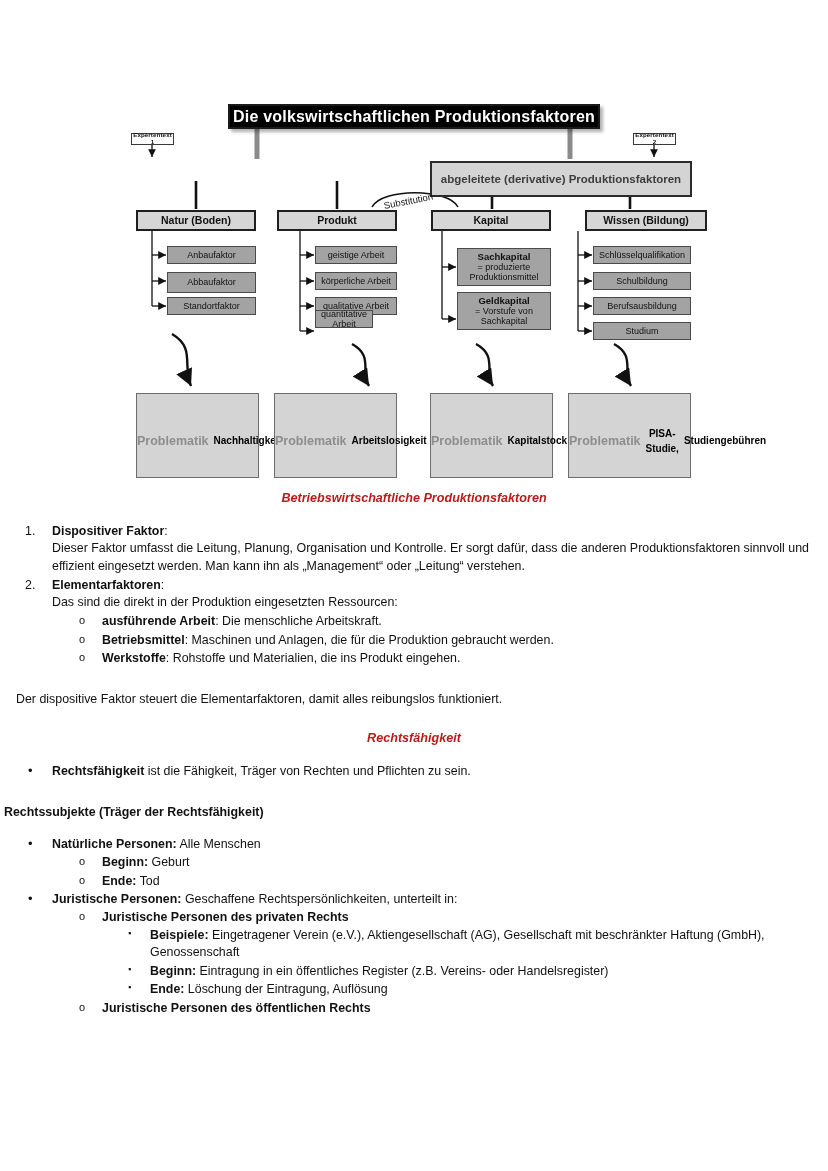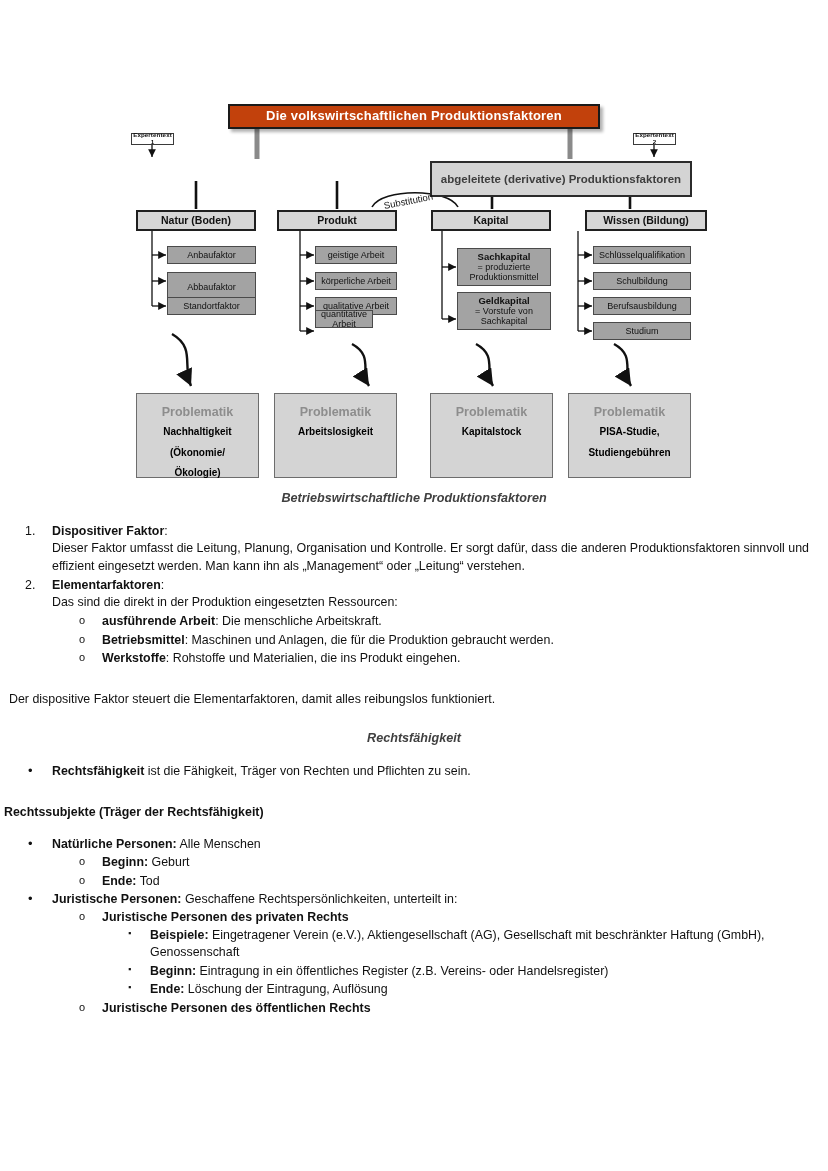--- a/index.html
+++ b/index.html
@@ -14,22 +14,22 @@
   .dg-svg{position:absolute;left:0;top:0;}
 
   .nbox{
     position:absolute;box-sizing:border-box;
     display:flex;align-items:center;justify-content:center;
     text-align:center;line-height:1.12;
   }
 
   
   .title-bar{
-    background:#c2410c;border:2px solid #1a1a1a;color:#ffffff;
-    font-weight:bold;font-size:13px;letter-spacing:.2px;
+    background:#000000;border:2px solid #1a1a1a;color:#ffffff;
+    font-weight:bold;font-size:16px;letter-spacing:.2px;
     box-shadow:3px 3px 3px rgba(0,0,0,.30);
   }
 
   
   .lvl2{
     background:#d4d4d4;border:2px solid #2b2b2b;color:#3d3d3d;
     font-weight:bold;font-size:11.5px;
   }
 
   
@@ -48,39 +48,39 @@
   .leaf{
     background:#a3a3a3;border:1px solid #4a4a4a;color:#111;
     font-size:9px;font-weight:normal;
   }
   .leaf.kap{flex-direction:column;font-size:9px;}
   .leaf.kap b{font-size:9.5px;font-weight:bold;display:block;}
 
   
   .prob{
     background:#d4d4d4;border:1px solid #6d6d6d;
-    flex-direction:column;justify-content:flex-start;
+    flex-direction:row;justify-content:flex-start;
     padding-top:11px;gap:5px;
   }
   .prob .p-title{color:#8d8d8d;font-size:12.5px;font-weight:bold;}
   .prob .p-sub{color:#000;font-size:10px;font-weight:bold;line-height:1.55;}
 
   .sublabel{
     position:absolute;font-size:9.5px;color:#111;
     transform:rotate(-11deg);transform-origin:left bottom;
     white-space:nowrap;
   }
 
   
   .body-text{
     position:absolute;left:0;top:490px;width:828px;
     font-size:12.4px;line-height:1.42;color:#111;
   }
   .h-blue{
-    color:#404040;font-style:italic;font-weight:bold;
+    color:#b91c1c;font-style:italic;font-weight:bold;
     text-align:center;font-size:12.6px;margin:0;
   }
   .blk{margin:0;}
   .spacer-m{height:15px;}
   .spacer-l{height:22px;}
 
   .olist{margin:0;padding:0;list-style:none;}
   .olist > li{position:relative;padding-left:52px;margin-bottom:1px;}
   .olist > li .num{position:absolute;left:25px;top:0;font-size:12.4px;}
   .olist > li .lead{font-weight:bold;}
@@ -158,21 +158,21 @@
 
   <div class="nbox expert" style="left:131px;top:133px;width:43px;height:12px;">Expertentext 1</div>
   <div class="nbox expert" style="left:633px;top:133px;width:43px;height:12px;">Expertentext 2</div>
 
   <div class="nbox lvl2" style="left:430px;top:161px;width:262px;height:36px;">abgeleitete (derivative) Produktionsfaktoren</div>
 
   <div class="sublabel" style="left:385px;top:200px;">Substitution</div>
 
   <div class="nbox lvl3" style="left:136px;top:210px;width:120px;height:21px;">Natur (Boden)</div>
   <div class="nbox leaf" style="left:167px;top:246px;width:89px;height:18px;">Anbaufaktor</div>
-  <div class="nbox leaf" style="left:167px;top:272px;width:89px;height:31px;">Abbaufaktor</div>
+  <div class="nbox leaf" style="left:167px;top:272px;width:89px;height:21px;">Abbaufaktor</div>
   <div class="nbox leaf" style="left:167px;top:297px;width:89px;height:18px;">Standortfaktor</div>
   <div class="nbox prob" style="left:136px;top:393px;width:123px;height:85px;">
     <span class="p-title">Problematik</span>
     <span class="p-sub">Nachhaltigkeit</span>
     <span class="p-sub">(Ökonomie/</span>
     <span class="p-sub">Ökologie)</span>
   </div>
 
   <div class="nbox lvl3" style="left:277px;top:210px;width:120px;height:21px;">Produkt</div>
   <div class="nbox leaf" style="left:315px;top:246px;width:82px;height:18px;">geistige Arbeit</div>
@@ -239,21 +239,21 @@
         <li>
           <span class="bl">o</span>
           <b class="bld">Werkstoffe</b><span>: Rohstoffe und Materialien, die ins Produkt eingehen.</span>
         </li>
       </ul>
     </li>
   </ul>
 
   <div class="spacer-l"></div>
 
-  <div class="blk" style="padding-left:9px;">Der dispositive Faktor steuert die Elementarfaktoren, damit alles reibungslos funktioniert.</div>
+  <div class="blk" style="padding-left:16px;">Der dispositive Faktor steuert die Elementarfaktoren, damit alles reibungslos funktioniert.</div>
 
   <div class="spacer-l"></div>
 
   <div class="h-blue">Rechtsfähigkeit</div>
 
   <div class="spacer-m"></div>
 
   <ul class="ul1">
     <li>
       <span class="bl">•</span>

